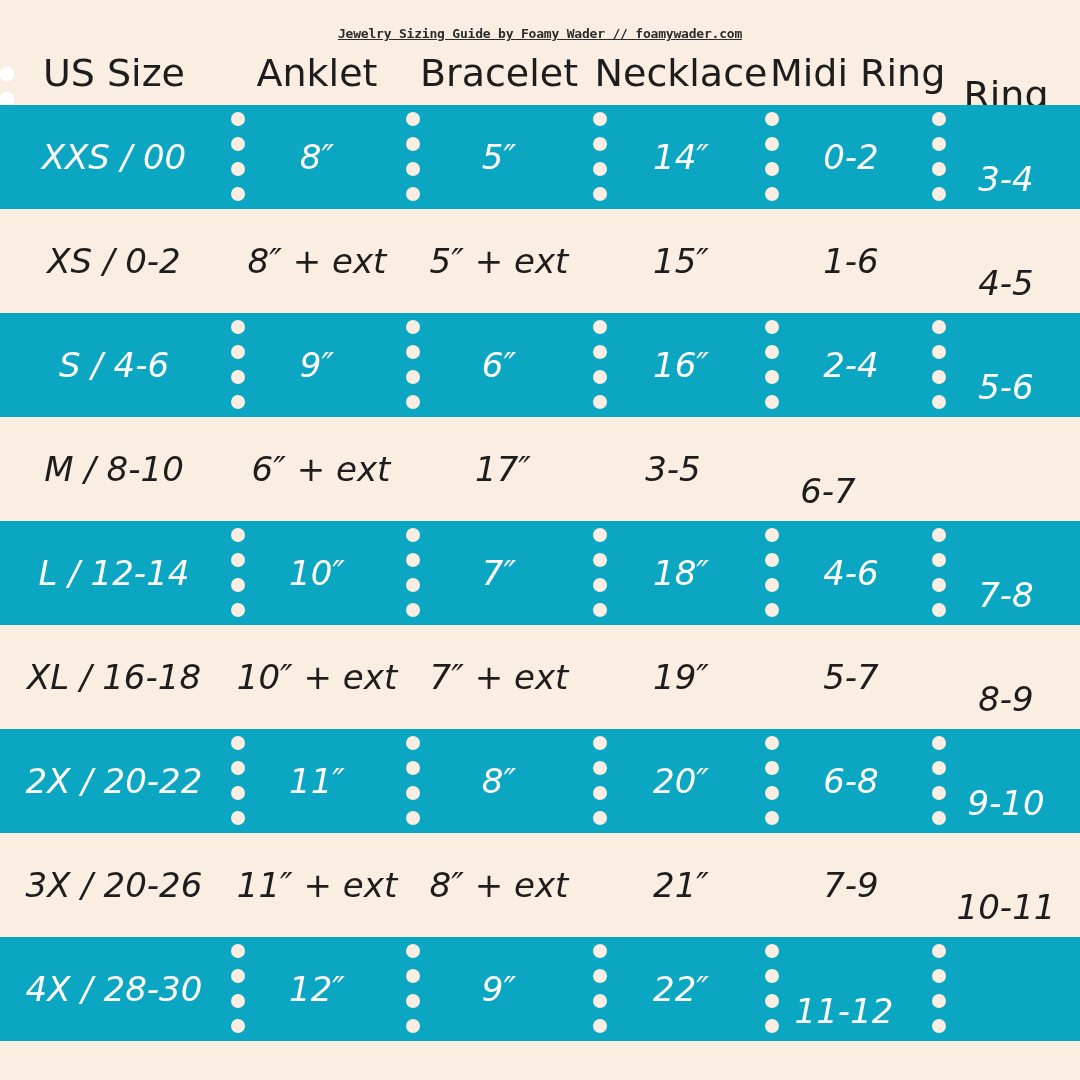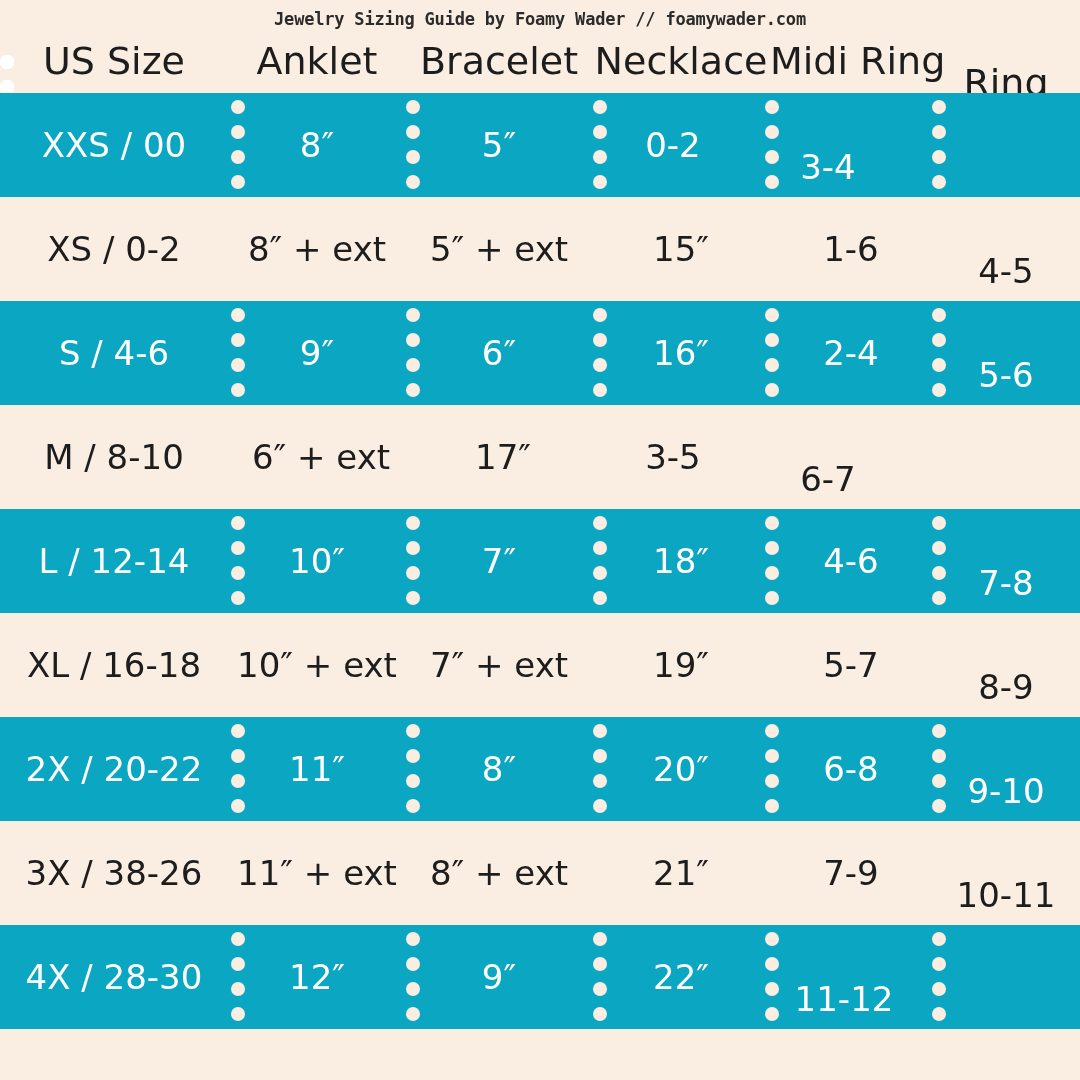--- a/index.html
+++ b/index.html
@@ -17,43 +17,45 @@
     position: relative;
     width: 1080px;
     height: 1080px;
     background: #faeee2;
     box-sizing: border-box;
   }
   .title {
     width: 100%;
     text-align: center;
     font-family: "DejaVu Sans Mono", monospace;
-    font-size: 17px;
+    font-size: 13px;
     font-weight: 700;
     color: #2b2b2b;
     letter-spacing: -0.2px;
-    padding-top: 9px;
+    padding-top: 26px;
     box-sizing: border-box;
+    text-decoration: underline;
   }
   .grid {
     position: relative;
     width: 1080px;
   }
   .row {
     display: flex;
     width: 1080px;
     align-items: center;
     position: relative;
   }
   .row.header {
     height: 64px;
     background: #faeee2;
   }
   .row.band {
     height: 104px;
+    font-style: italic;
   }
   .row.teal {
     background: #0aa6c2;
   }
   .row.cream {
     background: #faeee2;
   }
   .cell {
     text-align: center;
     box-sizing: border-box;
@@ -159,20 +161,21 @@
       <div class="hdots x5">
           <span class="h0"></span>
           <span class="h1"></span>
         </div>
     </div>
 
     <div class="row band teal">
       <div class="cell c-us">XXS / 00</div>
       <div class="cell c-ank">8″</div>
       <div class="cell c-bra">5″</div>
+      <div class="cell c-neck">14″</div>
       <div class="cell c-midi">0-2</div>
       <div class="cell c-ring">3-4</div>
       <div class="dots x1">
           <span class="d0"></span>
           <span class="d1"></span>
           <span class="d2"></span>
           <span class="d3"></span>
         </div>
       <div class="dots x2">
           <span class="d0"></span>
@@ -337,21 +340,21 @@
         </div>
       <div class="dots x5">
           <span class="d0"></span>
           <span class="d1"></span>
           <span class="d2"></span>
           <span class="d3"></span>
         </div>
     </div>
 
     <div class="row band cream">
-      <div class="cell c-us">3X / 38-26</div>
+      <div class="cell c-us">3X / 20-26</div>
       <div class="cell c-ank">11″ + ext</div>
       <div class="cell c-bra">8″ + ext</div>
       <div class="cell c-neck">21″</div>
       <div class="cell c-midi">7-9</div>
       <div class="cell c-ring">10-11</div>
     </div>
 
     <div class="row band teal">
       <div class="cell c-us">4X / 28-30</div>
       <div class="cell c-ank">12″</div>

